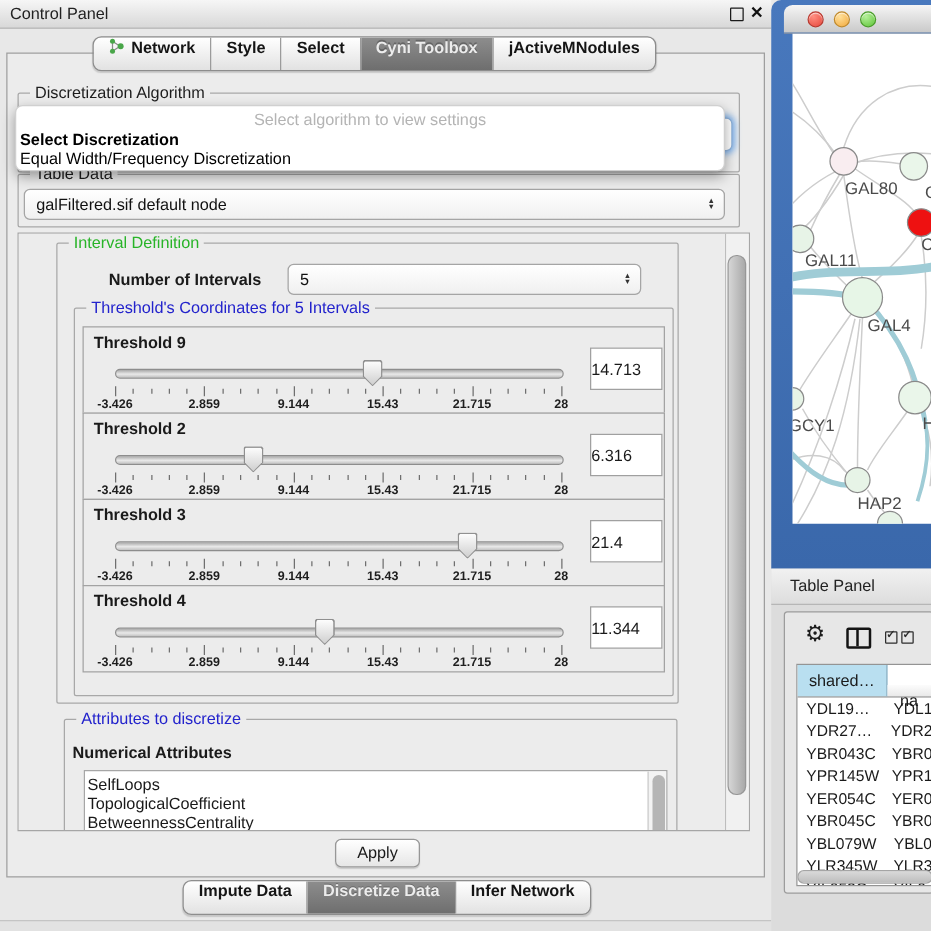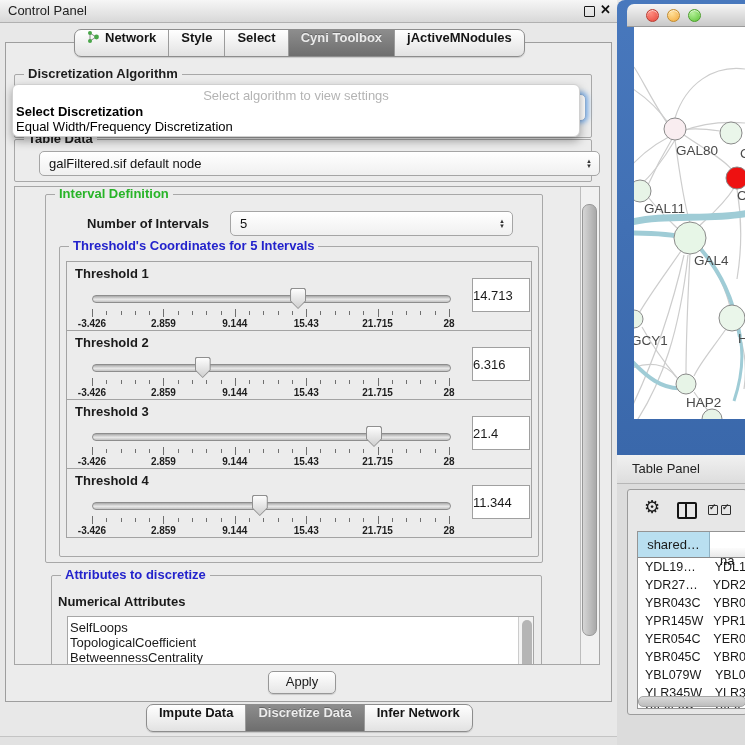--- a/index.html
+++ b/index.html
@@ -17,21 +17,21 @@
   .tabstrip{left:74px;top:29px;height:26px;display:inline-flex;border:1px solid #8d8d8d;border-radius:7px;
             overflow:hidden;background:linear-gradient(#ffffff,#e2e2e2);z-index:6;box-shadow:0 1px 1px rgba(0,0,0,.15);}
   .seg{display:flex;align-items:flex-start;gap:5px;padding:0 12px;font-size:13px;font-weight:600;color:#151515;
        border-left:1px solid #9b9b9b;white-space:nowrap;}
   .seg:first-child{border-left:none;}
   .seg.sel{background:linear-gradient(#8d8d8d,#6e6e6e);color:#ececec;text-shadow:0 -1px 0 rgba(0,0,0,.25);}
 
   .main-panel{left:5px;top:42px;width:605px;height:658px;background:#ececec;border:1px solid #9e9e9e;}
 
   .groupbox{position:absolute;border:1px solid #a8a8a8;border-radius:2px;}
-  .grouplabel{position:absolute;top:-8px;left:9px;background:#ececec;padding:0 4px;font-size:13px;line-height:14px;font-weight:bold;}
+  .grouplabel{position:absolute;top:-8px;left:9px;background:#ececec;padding:0 4px;font-size:13px;line-height:14px;}
   .g-green{color:#28b428;} .g-blue{color:#2323cc;} .g-dark{color:#1d1d1d;}
 
   .combo{position:absolute;background:linear-gradient(#ffffff,#f0f0f0);border:1px solid #a5a5a5;border-radius:5px;
          line-height:23px;padding-left:9px;font-size:13px;color:#111;box-shadow:inset 0 1px 0 #fff;}
   .stepper{position:absolute;right:7px;top:50%;transform:translateY(-50%);display:flex;flex-direction:column;
            align-items:center;color:#333;}
   .stepper i{font-style:normal;font-size:6px;line-height:5px;}
 
   .focus-combo{left:22px;top:94px;width:562px;height:25px;background:#fff;border:1px solid #8fb2da;border-radius:5px;
                box-shadow:0 0 5px 2px rgba(95,160,235,.8);z-index:2;}
@@ -162,21 +162,21 @@
   <div class="abs popup">
     <div class="hint">Select algorithm to view settings</div>
     <div id="popup-options">
         <div class="opt bold">Select Discretization</div>
         <div class="opt">Equal Width/Frequency Discretization</div>
       </div>
   </div>
 
   <div class="abs groupbox" style="left:14px;top:139px;width:576px;height:41px;">
     <span class="grouplabel g-dark">Table Data</span>
-    <div class="combo" style="left:24px;top:11px;width:550px;height:23px;">
+    <div class="combo" style="left:4px;top:11px;width:550px;height:23px;">
       <span>galFiltered.sif default node</span>
       <span class="stepper">
           <i>▲</i>
           <i>▼</i>
         </span>
     </div>
   </div>
 
   <div class="abs scrollpane">
     <div class="viewport">
@@ -190,21 +190,21 @@
           <span class="stepper">
               <i>▲</i>
               <i>▼</i>
             </span>
         </div>
 
         <div class="groupbox" style="left:13px;top:51px;width:478px;height:309px;">
           <span class="grouplabel g-blue">Threshold's Coordinates for 5 Intervals</span>
           <div id="thresholds-host" style="position:absolute;left:6px;top:15px;">
               <div class="thr-row">
-    <div class="thr-label">Threshold 1</div>
+    <div class="thr-label">Threshold 9</div>
     <div class="slider-area">
       <div class="track"></div>
       <div class="ticks">
                     <span class="tick major" style="left: 0%;"></span>
                     <span class="tick" style="left: 4%;"></span>
                     <span class="tick" style="left: 8%;"></span>
                     <span class="tick" style="left: 12%;"></span>
                     <span class="tick" style="left: 16%;"></span>
                     <span class="tick major" style="left: 20%;"></span>
                     <span class="tick" style="left: 24%;"></span>

